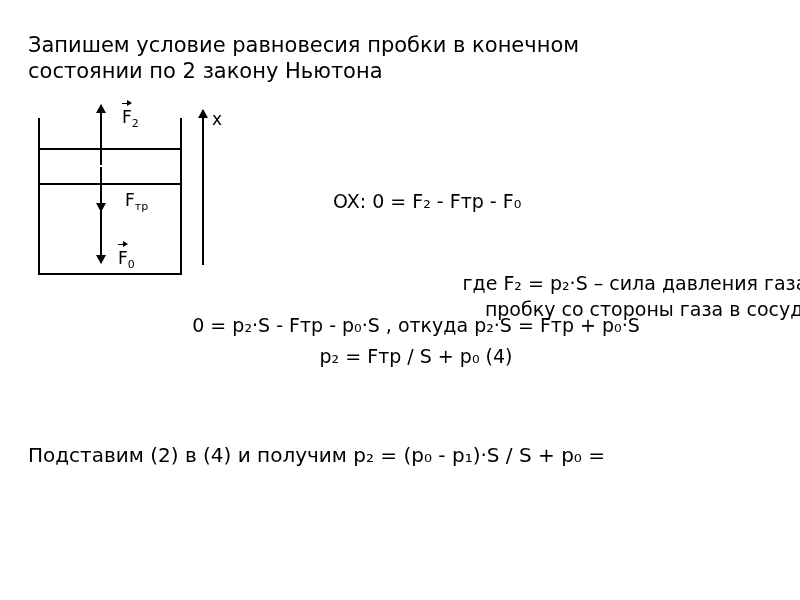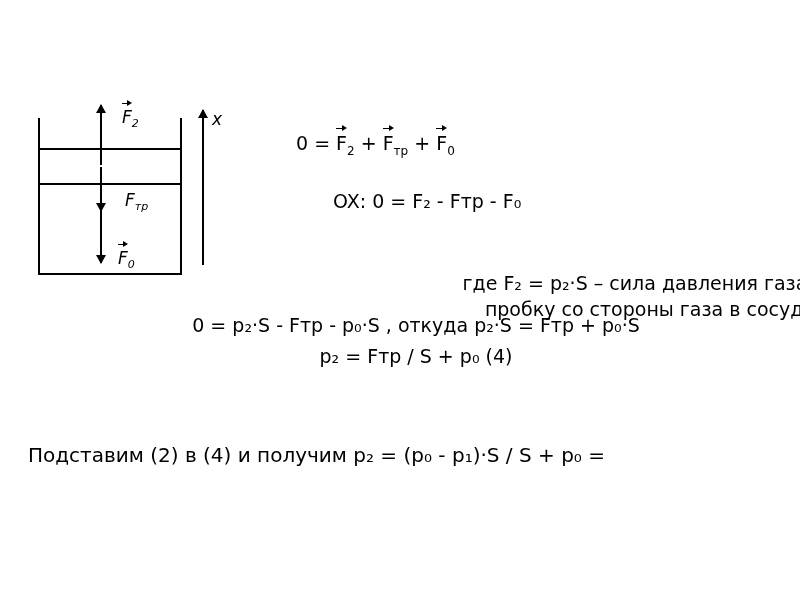--- a/index.html
+++ b/index.html
@@ -29,21 +29,20 @@
     color: #000;
     font-weight: normal;
   }
   
   .diagram {
     position: absolute;
     left: 30px;
     top: 105px;
     width: 230px;
     height: 180px;
-    font-style: italic;
   }
   .vessel-box {
     position: absolute;
     left: 8px;
     top: 13px;
     width: 140px;
     height: 155px;
     border-left: 2px solid #000;
     border-right: 2px solid #000;
     border-bottom: 2px solid #000;
@@ -143,20 +142,21 @@
     position: absolute;
     font-size: 20px;
     white-space: nowrap;
   }
 </style>
 </head>
 <body>
 
 <div class="slide">
 
+  <div class="title">Запишем условие равновесия пробки в конечном состоянии по 2 закону Ньютона</div>
 
   <div class="diagram">
     <div class="vessel-box"></div>
     <div class="vessel-line-1"></div>
     <div class="vessel-line-2"></div>
 
     <div class="arrow" style="left:70px; top:0px; height:60px;">
       <div class="arrow-shaft" style="top:0px; height:60px;"></div>
       <div class="arrow-head-up"></div>
     </div>
@@ -180,23 +180,20 @@
       <span class="vec">F</span><sub>0</sub>
     </div>
 
     <div class="arrow" style="left:172px; top:5px; height:155px;">
       <div class="arrow-shaft" style="top:0px; height:155px;"></div>
       <div class="arrow-head-up"></div>
     </div>
     <div class="lbl" style="left:182px; top:4px;">x</div>
   </div>
 
-  <div class="eq" style="left:296px; top:132px;">
-    <span>0 = </span><span class="vec">F</span><sub>2</sub><span> + </span><span class="vec">F</span><sub>тр</sub><span> + </span><span class="vec">F</span><sub>0</sub>
-  </div>
 
   <div class="eq" style="left:285px; top:190px;margin-left:48px;">OX: 0 = F₂ - Fтр - F₀</div>
 
   <div class="center-line" style="left:0px; top:272px; width:800px; padding-left:250px;">где F₂ = p₂·S – сила давления газа на</div>
   <div class="center-line" style="left:0px; top:298px; width:800px; padding-left:250px;">пробку со стороны газа в сосуде</div>
 
   <div class="center-line" style="left:0px; top:314px; width:800px; text-align:center;">0 = p₂·S - Fтр - p₀·S ,    откуда p₂·S = Fтр + p₀·S</div>
   <div class="center-line" style="left:0px; top:345px; width:800px; text-align:center;">p₂ = Fтр / S + p₀   (4)</div>
 
   <div class="bottom" style="left:28px; top:443px;">Подставим (2) в (4) и получим   p₂ = (p₀ - p₁)·S / S + p₀ =</div>

